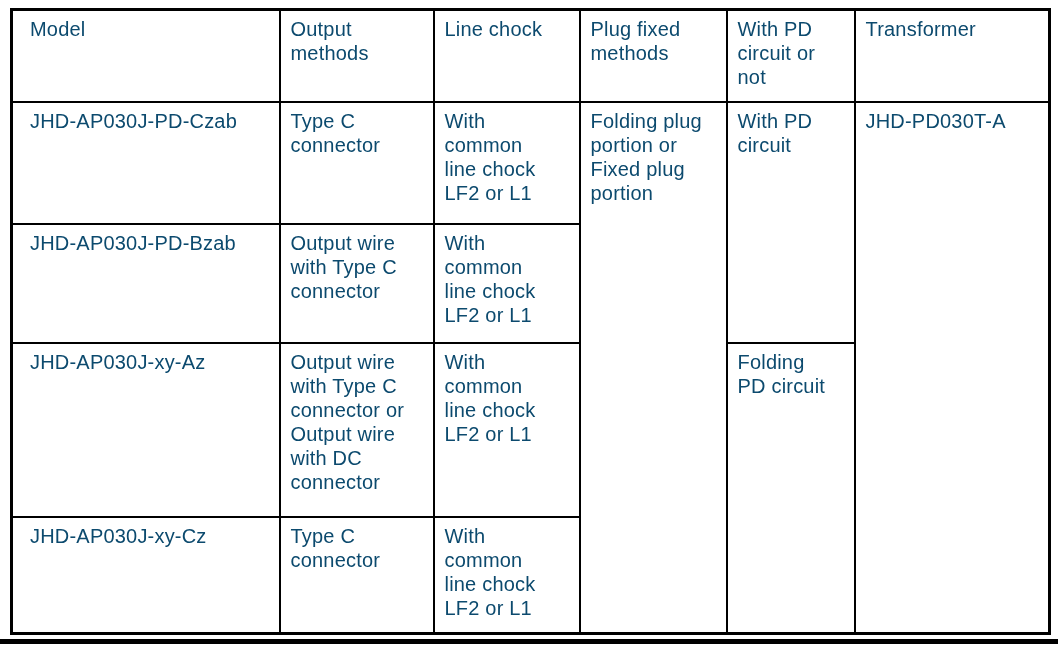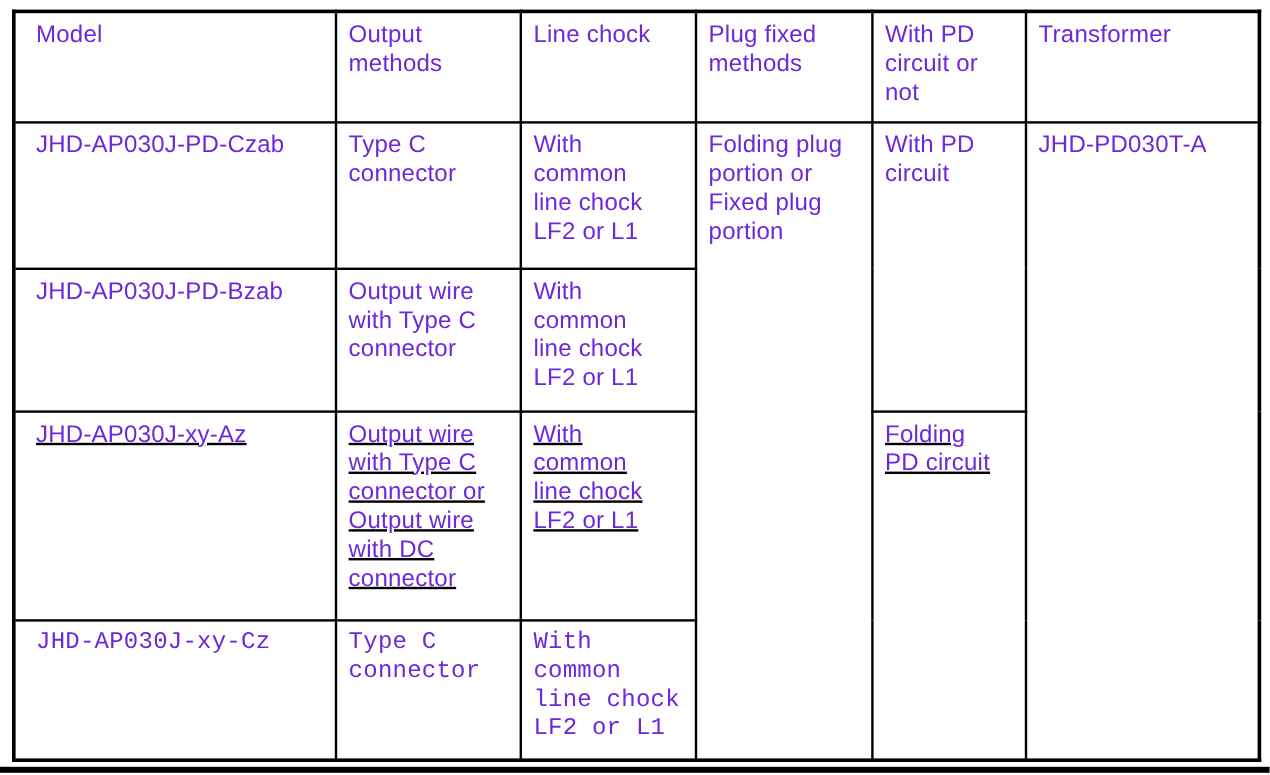--- a/index.html
+++ b/index.html
@@ -24,29 +24,29 @@
     border: 2px solid #000000;
     vertical-align: top;
     text-align: left;
     font-weight: 400;
     font-size: 20px;
     line-height: 24px;
     letter-spacing: 0.2px;
     padding: 6px 8px 6px 10px;
     white-space: pre-line;
     overflow: hidden;
-    color: #6d28d9;
+    color: #0c4a6e;
     background: #ffffff;
   }
   .spec-table th.c-model, .spec-table td.c-model { padding-left: 17px; }
   tr.r-head { height: 92px; }
   tr.r-1 { height: 122px; }
   tr.r-2 { height: 119px; margin-top: 44px; }
-  tr.r-3 { height: 174px; text-decoration: underline; }
-  tr.r-4 { height: 117px; font-family: Liberation Mono, monospace; }
+  tr.r-3 { height: 174px; }
+  tr.r-4 { height: 117px; }
   .bottom-rule {
     position: absolute;
     left: 0;
     top: 639px;
     width: 1058px;
     height: 5px;
     background: #000000;
   }
 </style>
 </head>

